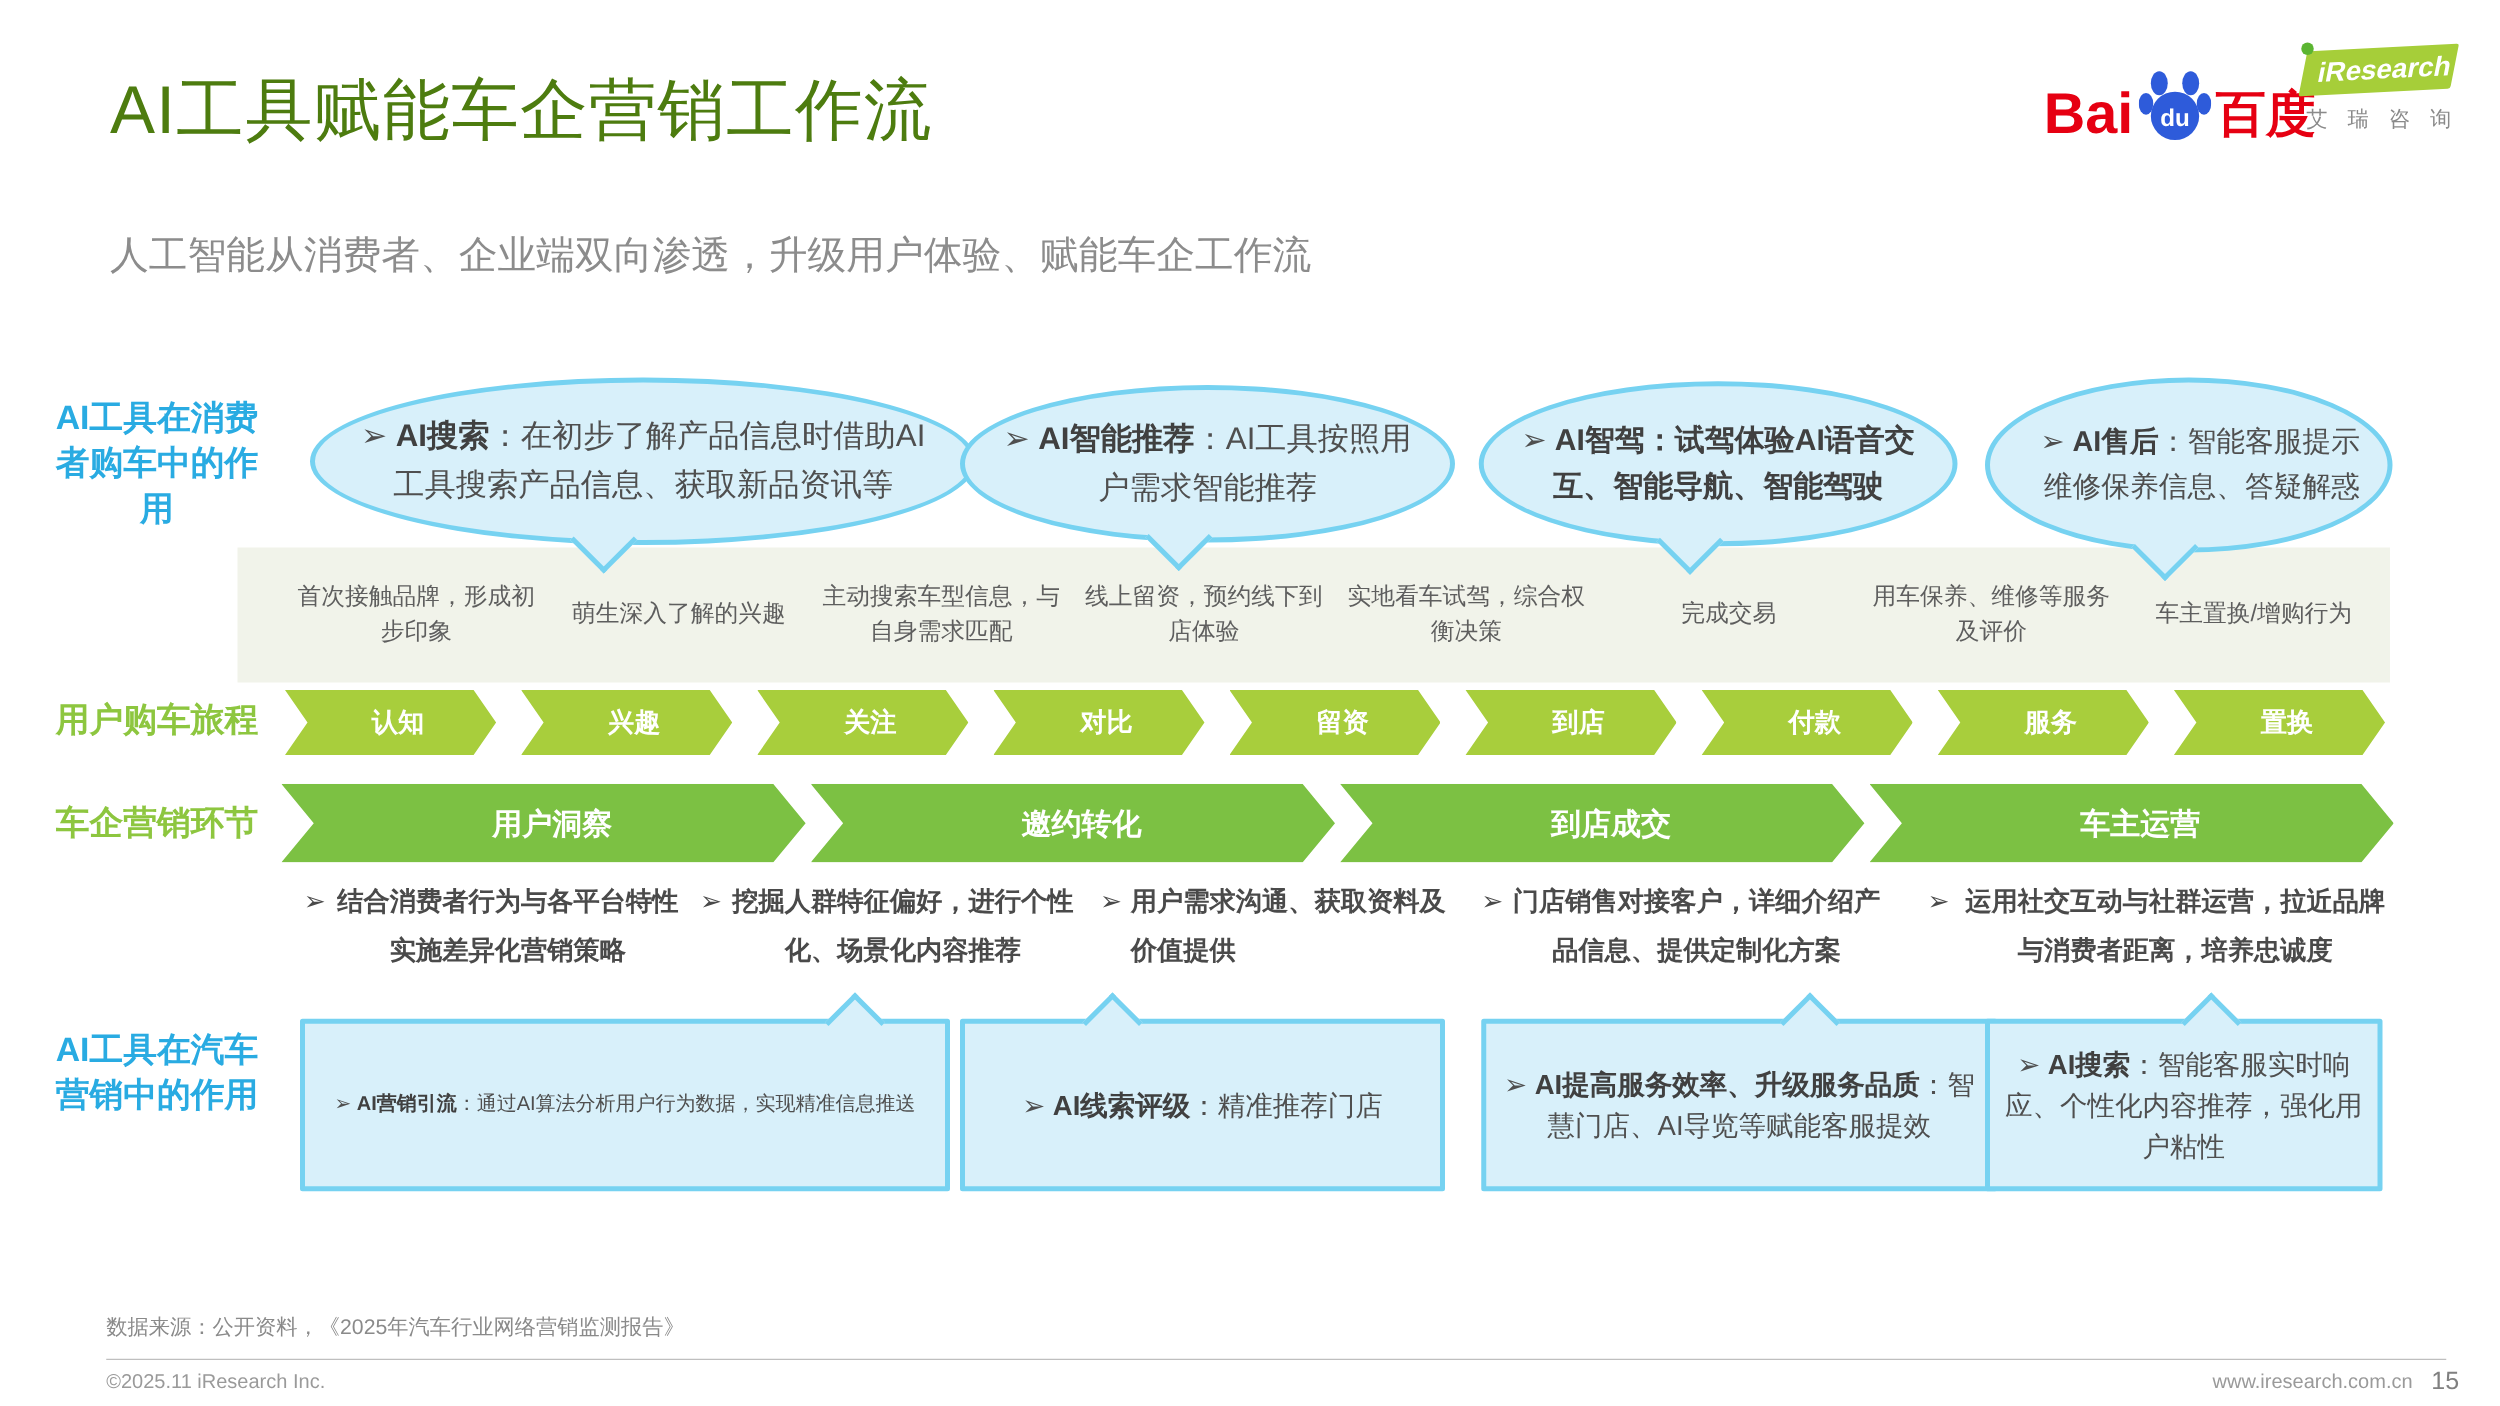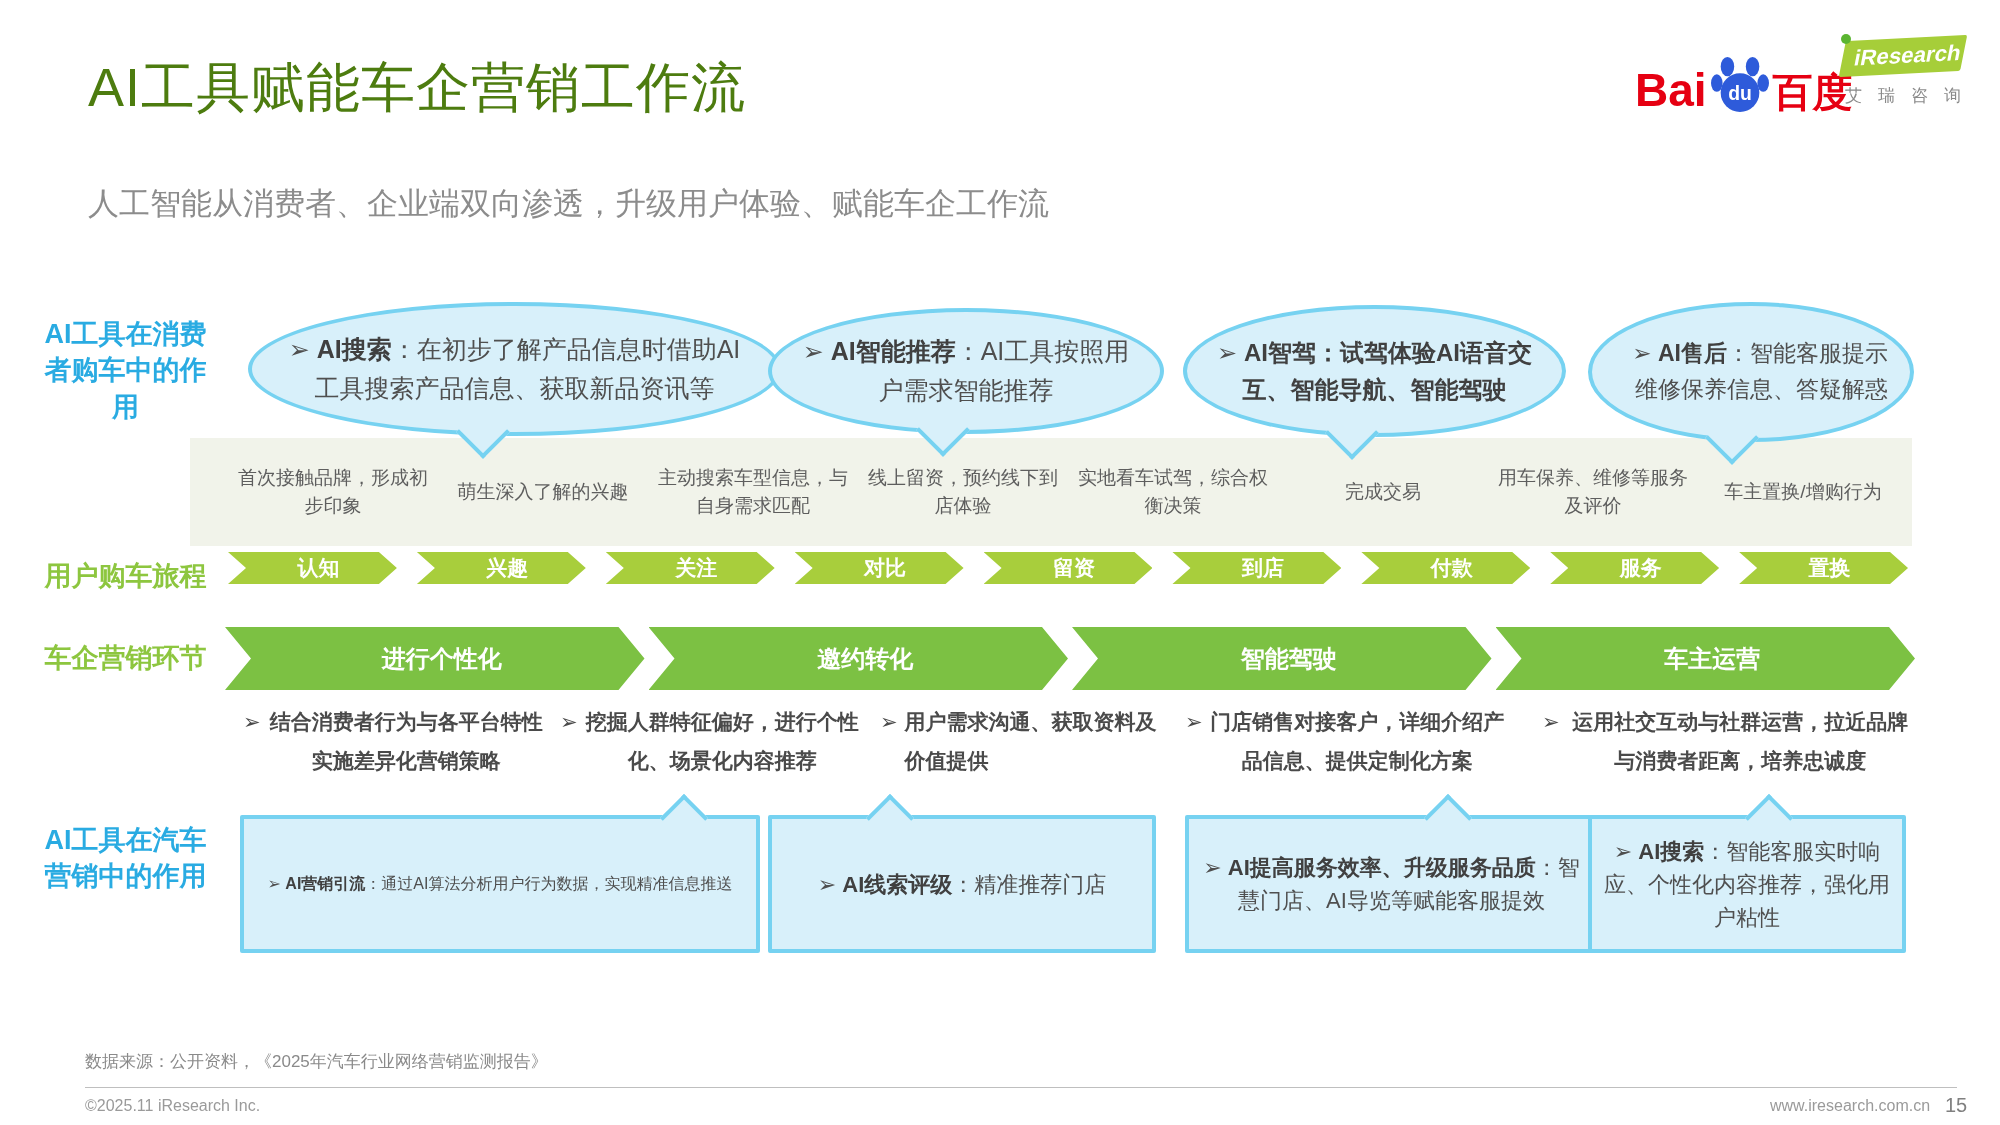--- a/index.html
+++ b/index.html
@@ -41,21 +41,21 @@
   .bubble .txt{padding:6px 30px;font-size:25px;line-height:1.55;}
   .bubble b,.aibox b{color:#404040;}
   .tail-down{position:absolute;bottom:-19px;width:34px;height:34px;z-index:-1;
              background:#D8F0FA;border-right:4px solid #76D2F1;border-bottom:4px solid #76D2F1;
              transform:rotate(45deg);}
   .tail-up{position:absolute;top:-18px;width:30px;height:30px;z-index:-1;
            background:#D8F0FA;border-left:4px solid #76D2F1;border-top:4px solid #76D2F1;
            transform:rotate(45deg);}
 
   
-  .journeyRow{left:228px;top:552px;width:1680px;height:32px;display:flex;gap:20px;}
+  .journeyRow{left:228px;top:552px;width:1680px;height:52px;display:flex;gap:20px;}
   .chev{flex:1;background:#A8CE3C;display:flex;align-items:center;justify-content:center;
         color:#fff;font-weight:bold;font-size:21px;padding-left:12px;
         clip-path:polygon(0 0,calc(100% - 18px) 0,100% 50%,calc(100% - 18px) 100%,0 100%,18px 50%);}
 
   
   .marchRow{left:225px;top:627px;width:1690px;height:63px;display:flex;gap:4px;}
   .march{flex:1;background:#7CC143;display:flex;align-items:center;justify-content:center;
          color:#fff;font-weight:bold;font-size:24px;padding-left:14px;
          clip-path:polygon(0 0,calc(100% - 26px) 0,100% 50%,calc(100% - 26px) 100%,0 100%,26px 50%);}
 
@@ -162,23 +162,23 @@
     <div class="chev">关注</div>
     <div class="chev">对比</div>
     <div class="chev">留资</div>
     <div class="chev">到店</div>
     <div class="chev">付款</div>
     <div class="chev">服务</div>
     <div class="chev">置换</div>
   </div>
 
   <div class="abs marchRow">
-    <div class="march">进行个性化</div>
+    <div class="march">用户洞察</div>
     <div class="march">邀约转化</div>
-    <div class="march">智能驾驶</div>
+    <div class="march">到店成交</div>
     <div class="march">车主运营</div>
   </div>
 
   <div class="abs bullet" style="left:243px;top:703px;width:302px;">
     <span class="m">➢</span>
     <span class="t">结合消费者行为与各平台特性实施差异化营销策略</span>
   </div>
   <div class="abs bullet" style="left:560px;top:703px;width:300px;">
     <span class="m">➢</span>
     <span class="t">挖掘人群特征偏好，进行个性化、场景化内容推荐</span>

